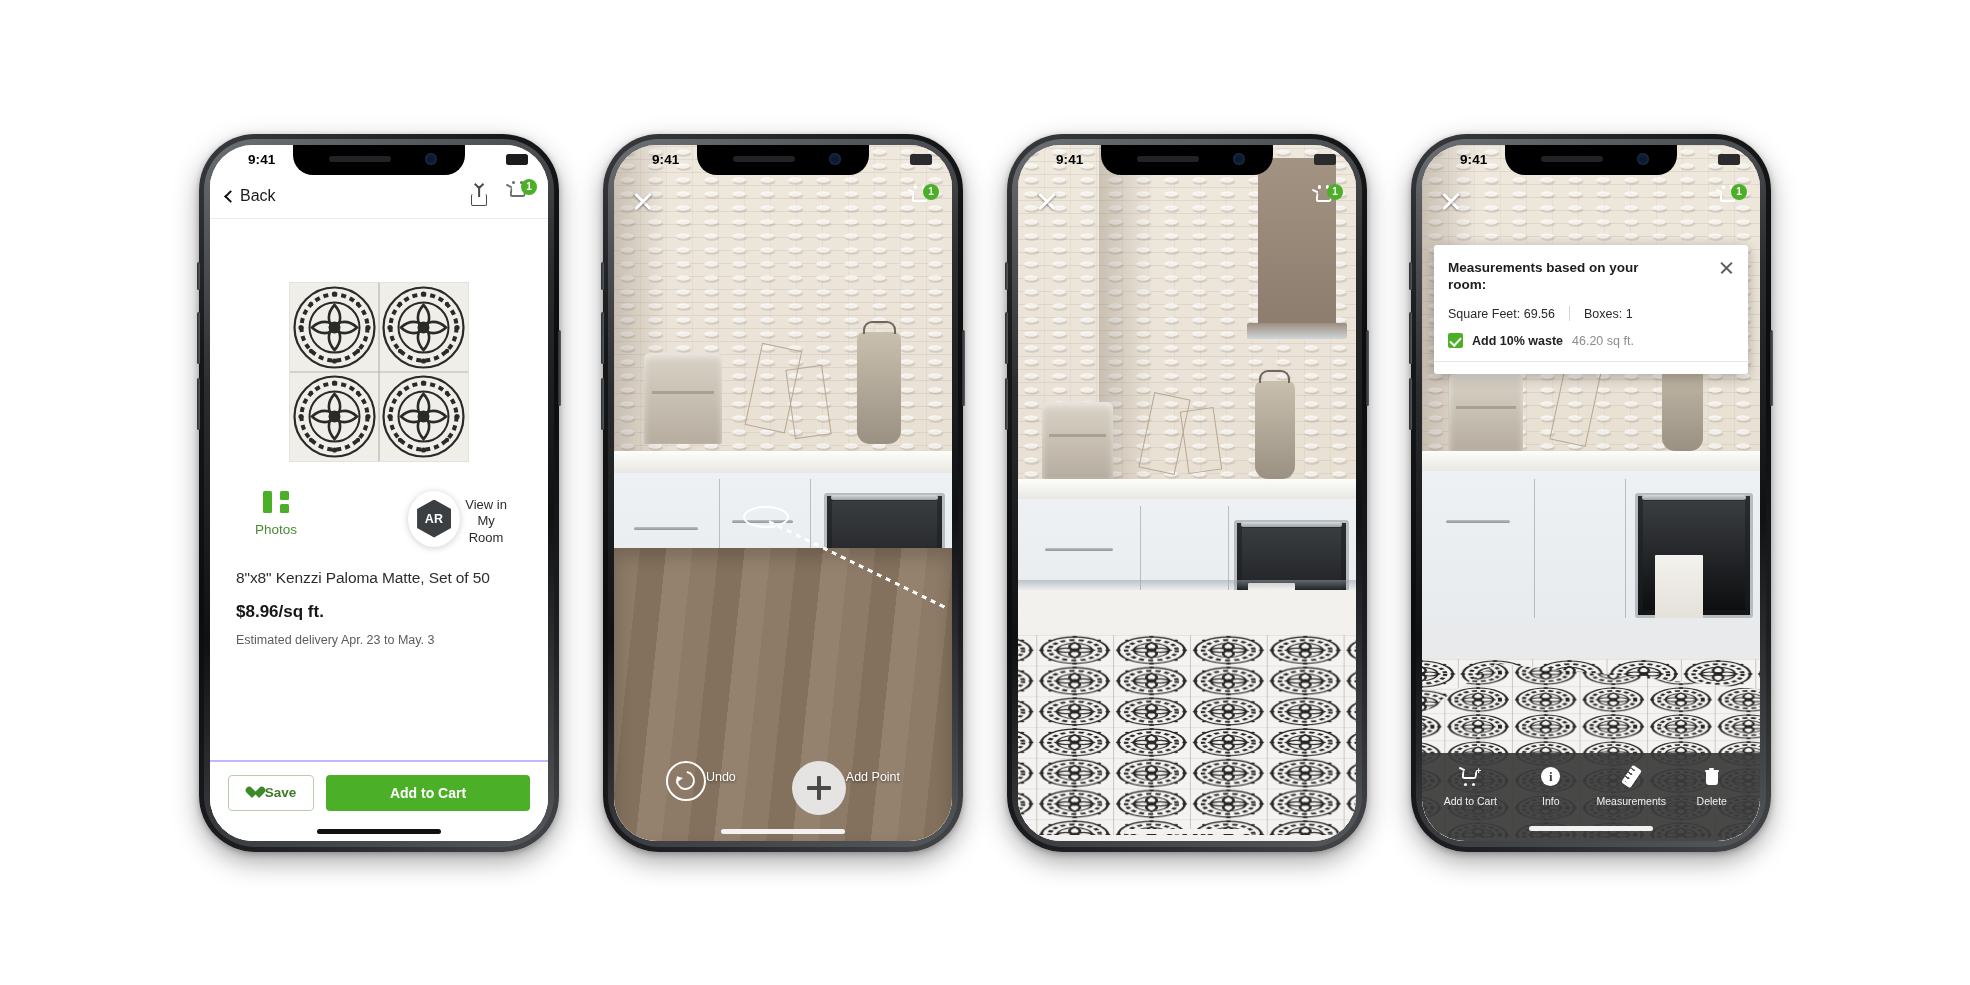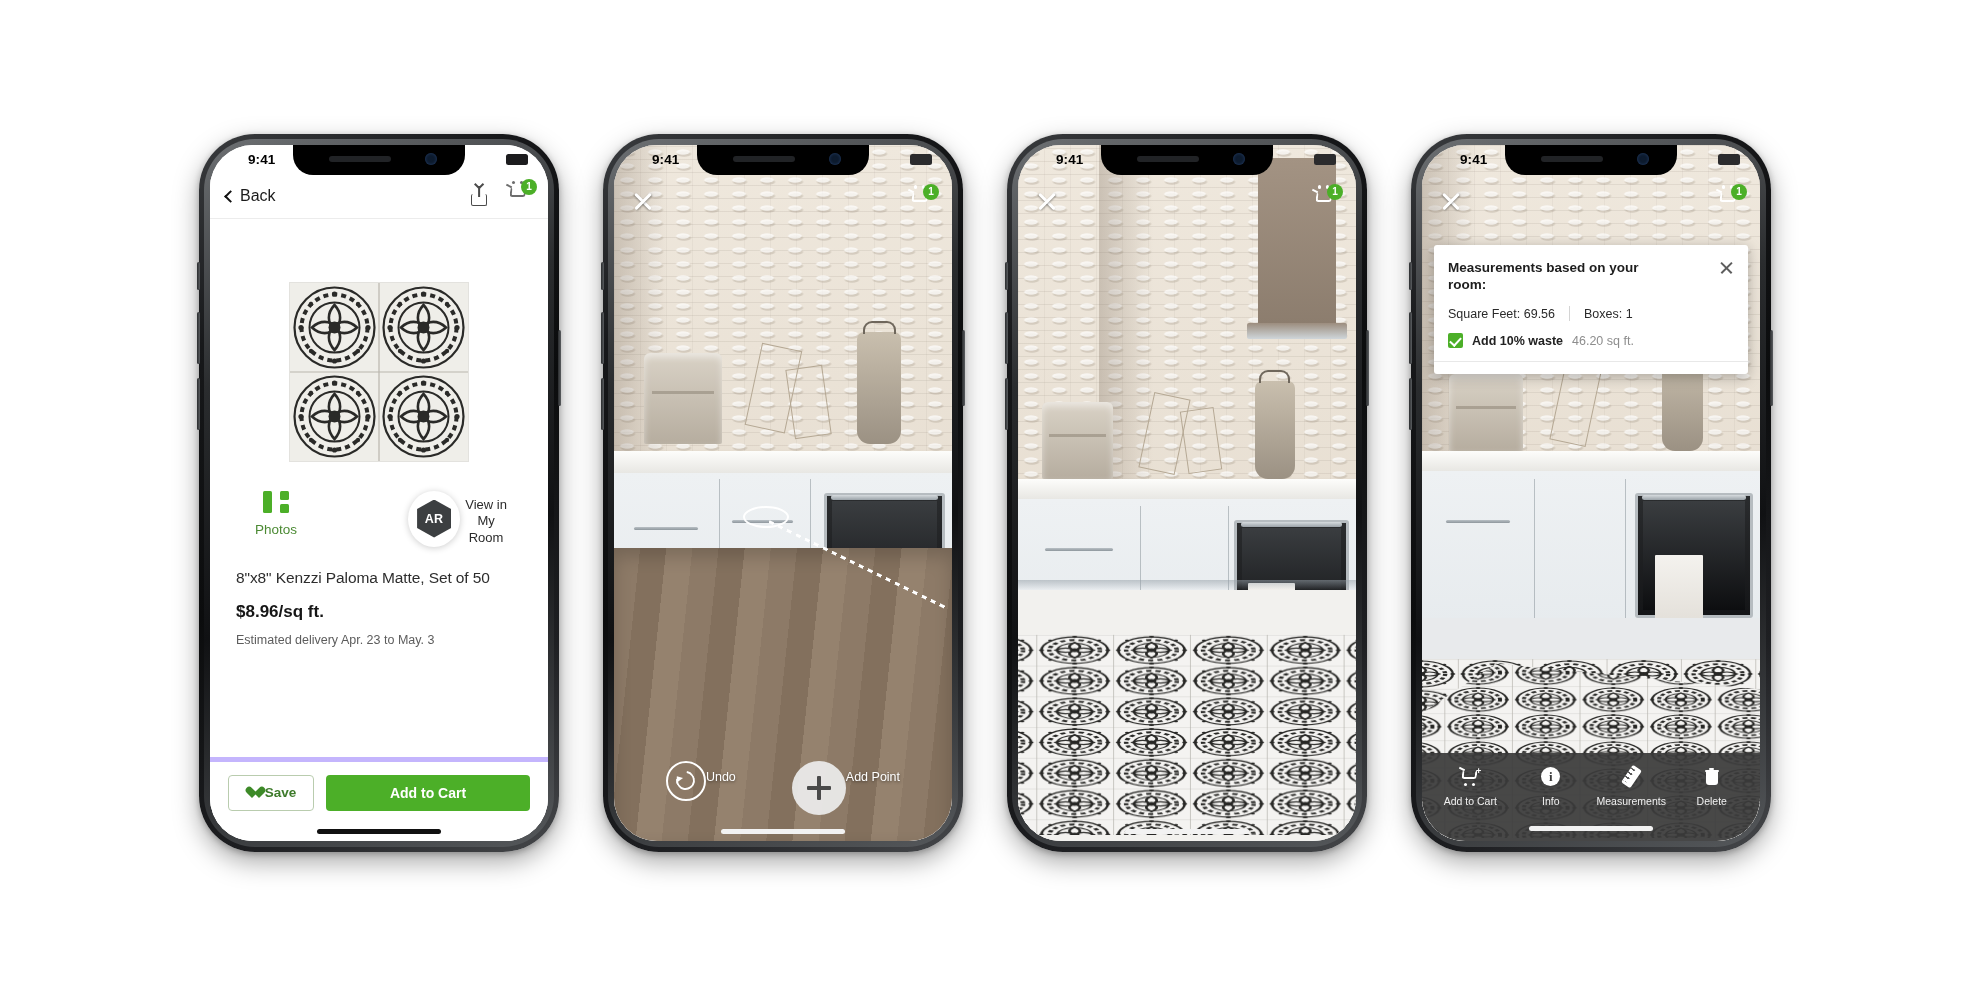--- a/index.html
+++ b/index.html
@@ -117,21 +117,21 @@
     justify-content: center; color: #fff; font-size: 12.5px; font-weight: 700; letter-spacing: .3px;
     clip-path: polygon(50% 0%,100% 25%,100% 75%,50% 100%,0% 75%,0% 25%); }
   .ar-lb { margin-top: 6px; font-size: 13px; color: #2b2b2b; text-align: center; line-height: 1.25; }
 
   .info { padding: 22px 26px 0 26px; }
   .ptitle { font-size: 15.5px; color: #2d2d2d; letter-spacing: -.1px; }
   .pprice { font-size: 17px; font-weight: 700; color: #161616; margin-top: 15px; }
   .pdeliv { font-size: 12.5px; color: #5c5c5c; margin-top: 11px; }
 
   .pdp-foot {
-    flex: 0 0 auto; border-top: 5px solid #c4b5fd; padding: 13px 18px 30px 18px;
+    flex: 0 0 auto; border-top: 2px solid #c4b5fd; padding: 13px 18px 30px 18px;
     display: flex; gap: 12px; align-items: center; background: #fff;
   }
   .save-btn { width: 86px; height: 36px; border: 1px solid #b9ccae; border-radius: 4px;
     background: #fff; display: flex; align-items: center; justify-content: center; gap: 6px;
     font-size: 13.5px; color: #3d7a2a; font-weight: 600; }
   .heart { width: 13px; height: 12px; position: relative; }
   .heart::before, .heart::after { content: ""; position: absolute; top: 0; width: 7px; height: 11px;
     border-radius: 4px 4px 0 0; background: #3d8a28; }
   .heart::before { left: 6px; transform: rotate(-45deg); transform-origin: 0 100%; }
   .heart::after  { left: 6px; transform: rotate(45deg);  transform-origin: 100% 100%; }

